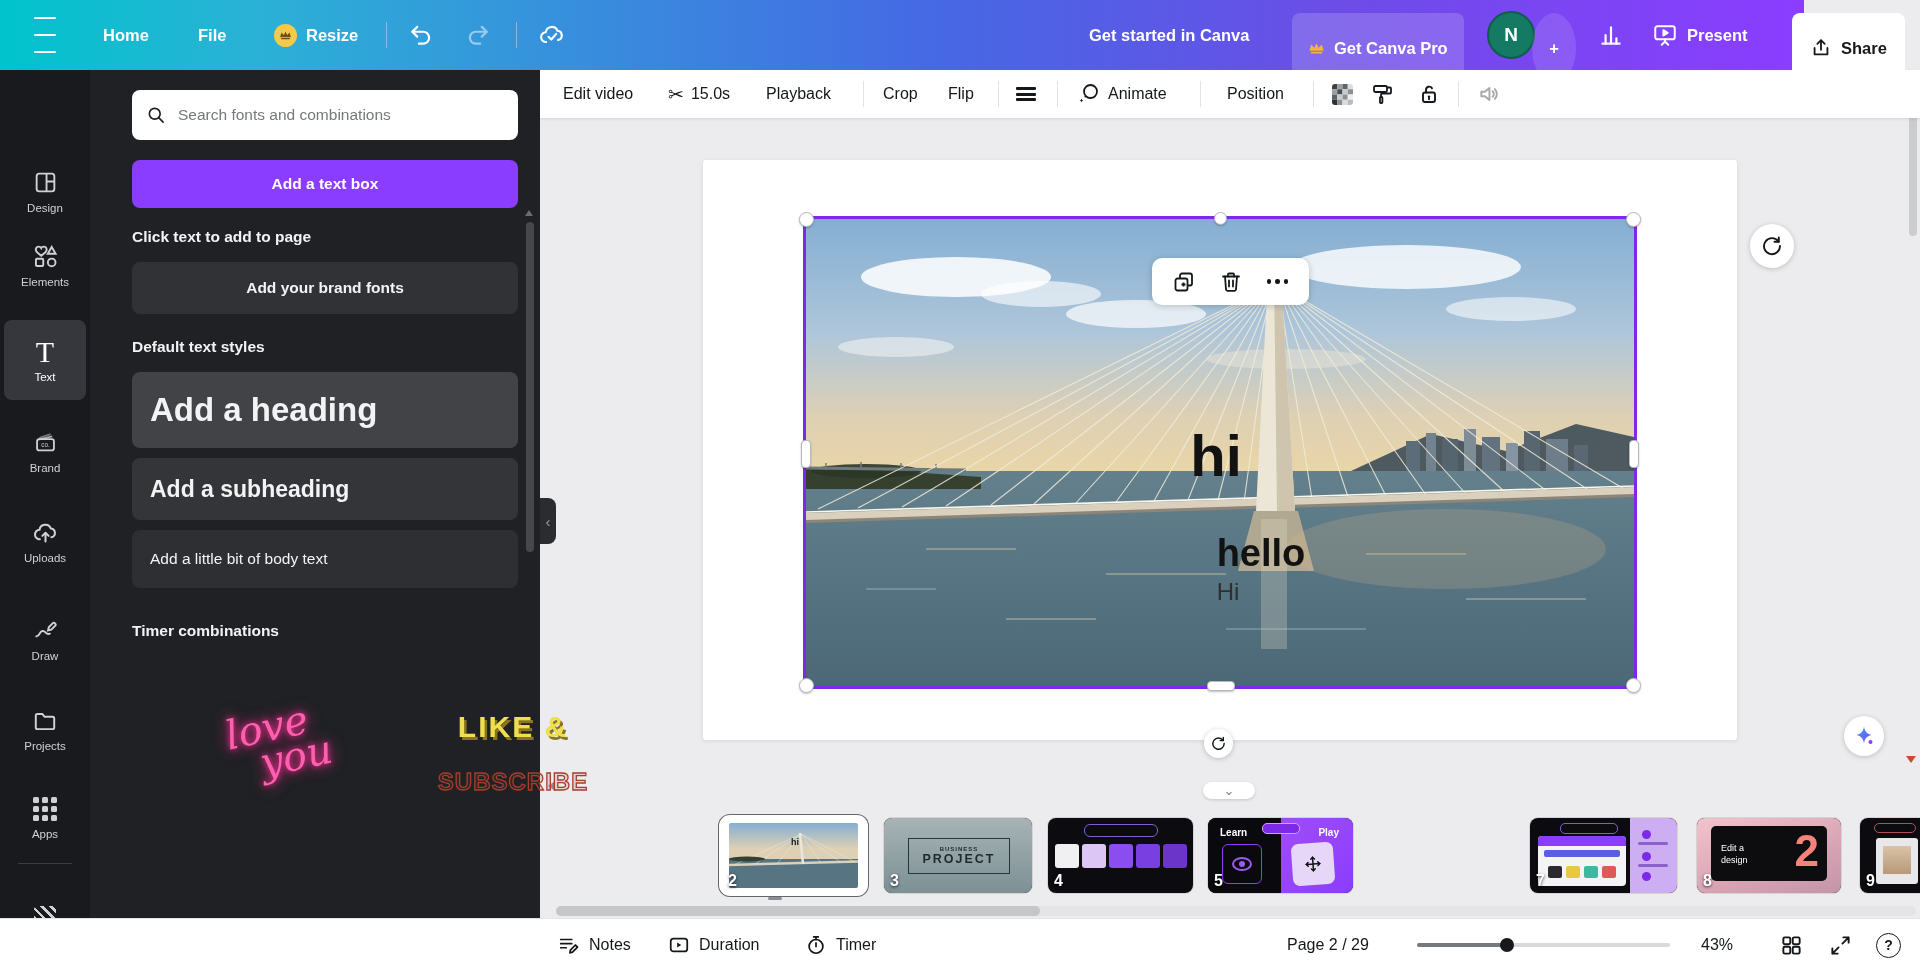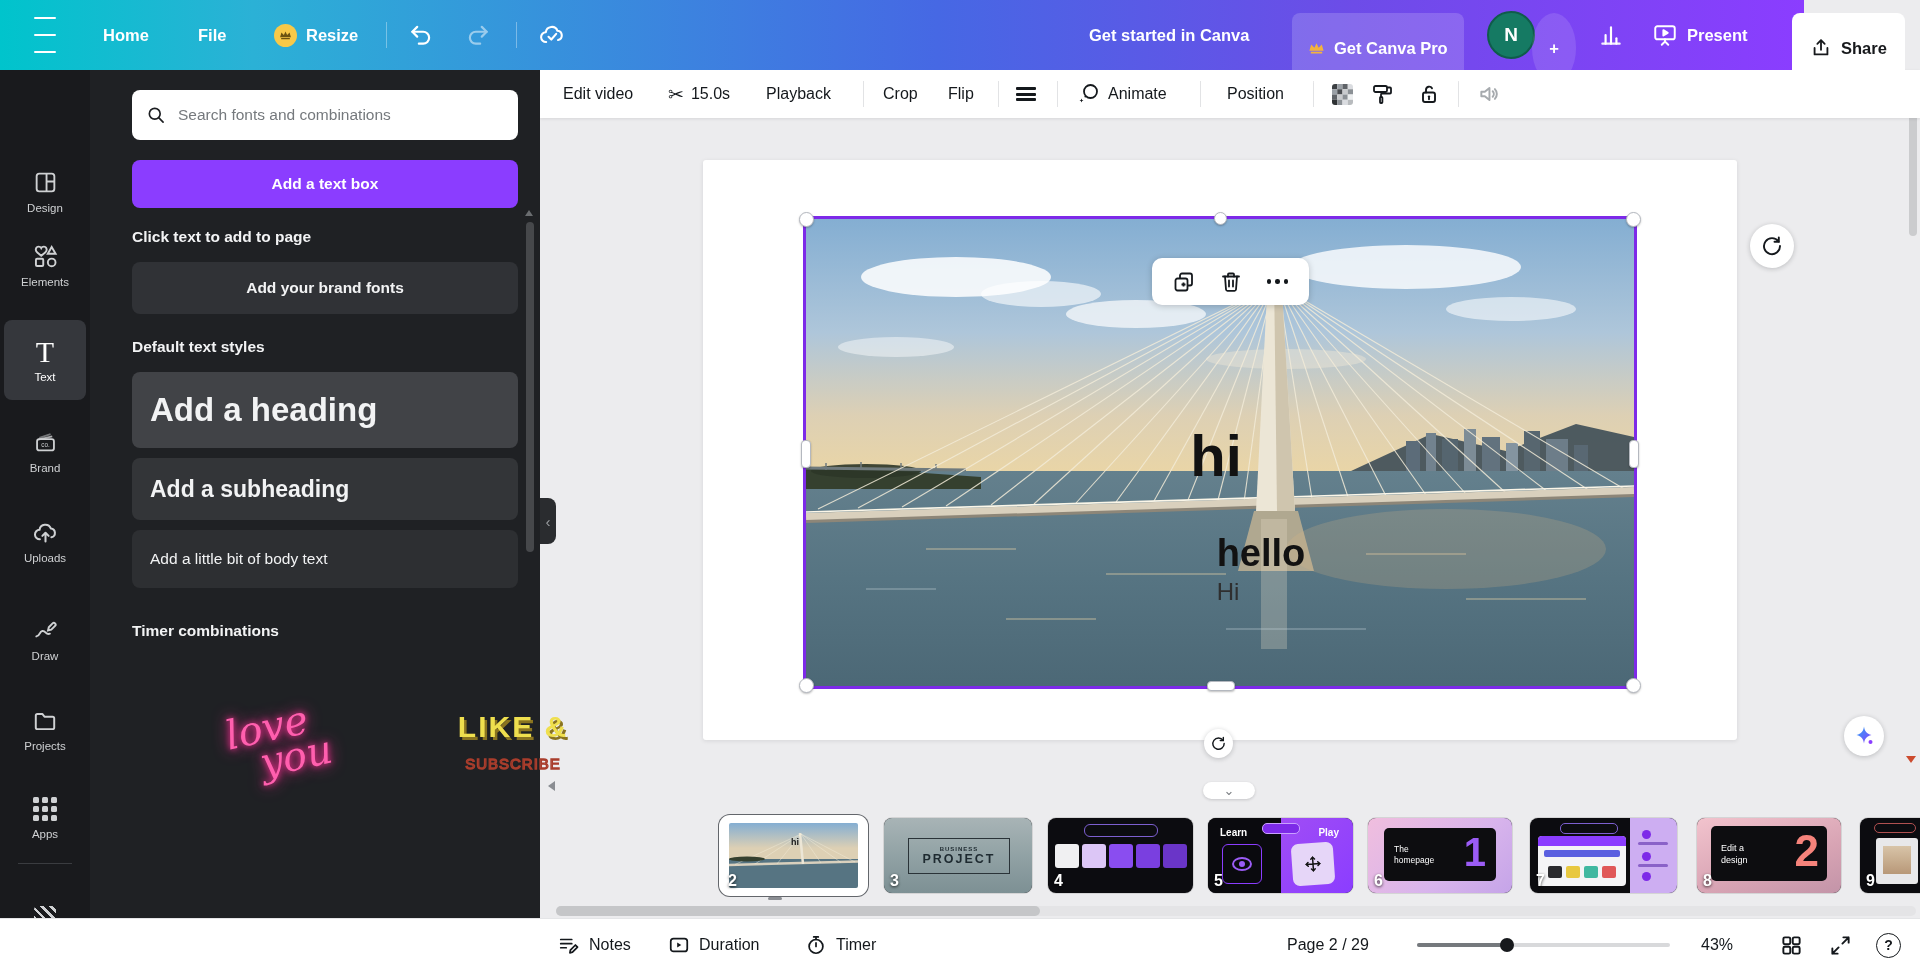--- a/index.html
+++ b/index.html
@@ -55,21 +55,21 @@
   .tile-heading{top:302px;height:76px;background:#414347;padding-left:18px;font-size:33px;font-weight:700;}
   .tile-sub{top:388px;height:62px;background:#333538;padding-left:18px;font-size:23px;font-weight:700;}
   .tile-body{top:460px;height:58px;background:#2d2f32;padding-left:18px;font-size:15.5px;}
   .combo{position:absolute;cursor:pointer;text-align:center;}
   .love{left:90px;top:640px;width:180px;transform:rotate(-12deg);
     font-family:"DejaVu Serif",serif;font-style:italic;color:#ff5fae;
     text-shadow:0 0 6px #ff2f96,0 0 16px #ff2f96;font-size:40px;line-height:.85;}
   .love .l2{display:block;margin-left:46px;}
   .like{left:328px;top:640px;width:190px;}
   .like .l1{font-size:30px;font-weight:800;letter-spacing:2px;color:#efdf4e;text-shadow:2.5px 3px 0 #8a7420;font-stretch:condensed;}
-  .like .l2{margin-top:11px;font-size:15px;font-weight:400;letter-spacing:1px;color:rgba(169,61,44,.15);
+  .like .l2{margin-top:24px;font-size:24px;font-weight:700;letter-spacing:1px;color:rgba(169,61,44,.15);
     -webkit-text-stroke:1.3px #a93d2c;}
   .coming{left:68px;top:898px;width:230px;font-size:33px;font-weight:700;letter-spacing:2px;line-height:1.05;
     color:rgba(236,227,77,.12);-webkit-text-stroke:1.4px #ece34d;}
   .talk{left:340px;top:895px;width:185px;text-align:left;}
   .talk .th{font-family:"DejaVu Serif",serif;font-weight:700;font-size:20px;color:#fff;margin-bottom:6px;}
   .pscroll{position:absolute;right:6px;top:152px;width:8px;height:330px;background:#46484b;border-radius:4px;}
   .tri{width:0;height:0;position:absolute;}
   .collapse{position:absolute;left:540px;top:498px;width:16px;height:46px;background:#2a2c2f;border-radius:0 8px 8px 0;
     display:flex;align-items:center;justify-content:center;color:#9a9da0;font-size:15px;cursor:pointer;z-index:26;}
 
@@ -648,28 +648,20 @@
     </div>
     <div class="abs" style="left:84px;top:25px;width:42px;height:42px;background:#e6d6f8;border-radius:7px;transform:rotate(-4deg);display:flex;align-items:center;justify-content:center;">
       <svg width="18" height="18" viewBox="0 0 24 24" fill="none" stroke="#141414" stroke-width="2" stroke-linecap="round">
           <path d="M12 3 V21 M3 12 H21"></path>
           <path d="M9.5 5.5 L12 3 L14.5 5.5 M9.5 18.5 L12 21 L14.5 18.5 M5.5 9.5 L3 12 L5.5 14.5 M18.5 9.5 L21 12 L18.5 14.5"></path>
         </svg>
     </div>
     <span class="pnum">5</span>
   </div>
 
-  <div class="thumb" style="left:828px;width:144px;">
-    <div class="abs" style="inset:0;background:linear-gradient(135deg,#f0bede 0%,#d8b4ec 60%,#c5a4e8 100%);"></div>
-    <div class="abs" style="left:16px;top:10px;width:112px;height:53px;background:#0d0d10;border-radius:5px;">
-      <div class="tt" style="left:10px;top:16px;color:#fff;font-size:8.5px;line-height:1.25;white-space:normal;width:48px;">The homepage</div>
-      <div class="tt" style="right:10px;top:2px;left:auto;color:#9b5cf5;font-size:40px;font-weight:800;">1</div>
-    </div>
-    <span class="pnum">6</span>
-  </div>
 
   <div class="thumb" style="left:990px;width:147px;">
     <div class="abs" style="left:100px;top:0;width:47px;height:75px;background:#cdaef2;"></div>
     <div class="abs" style="left:112px;top:12px;width:9px;height:9px;border-radius:50%;background:#7d2ae8;"></div>
     <div class="abs" style="left:108px;top:24px;width:30px;height:3px;background:#8a62c8;border-radius:2px;"></div>
     <div class="abs" style="left:112px;top:34px;width:9px;height:9px;border-radius:50%;background:#7d2ae8;"></div>
     <div class="abs" style="left:108px;top:46px;width:30px;height:3px;background:#8a62c8;border-radius:2px;"></div>
     <div class="abs" style="left:112px;top:54px;width:9px;height:9px;border-radius:50%;background:#7d2ae8;"></div>
     <div class="abs" style="left:30px;top:5px;width:56px;height:9px;border:1px solid #7d5fd0;border-radius:5px;"></div>
     <div class="abs" style="left:8px;top:18px;width:88px;height:50px;background:#f4f4f6;border-radius:4px;overflow:hidden;">

